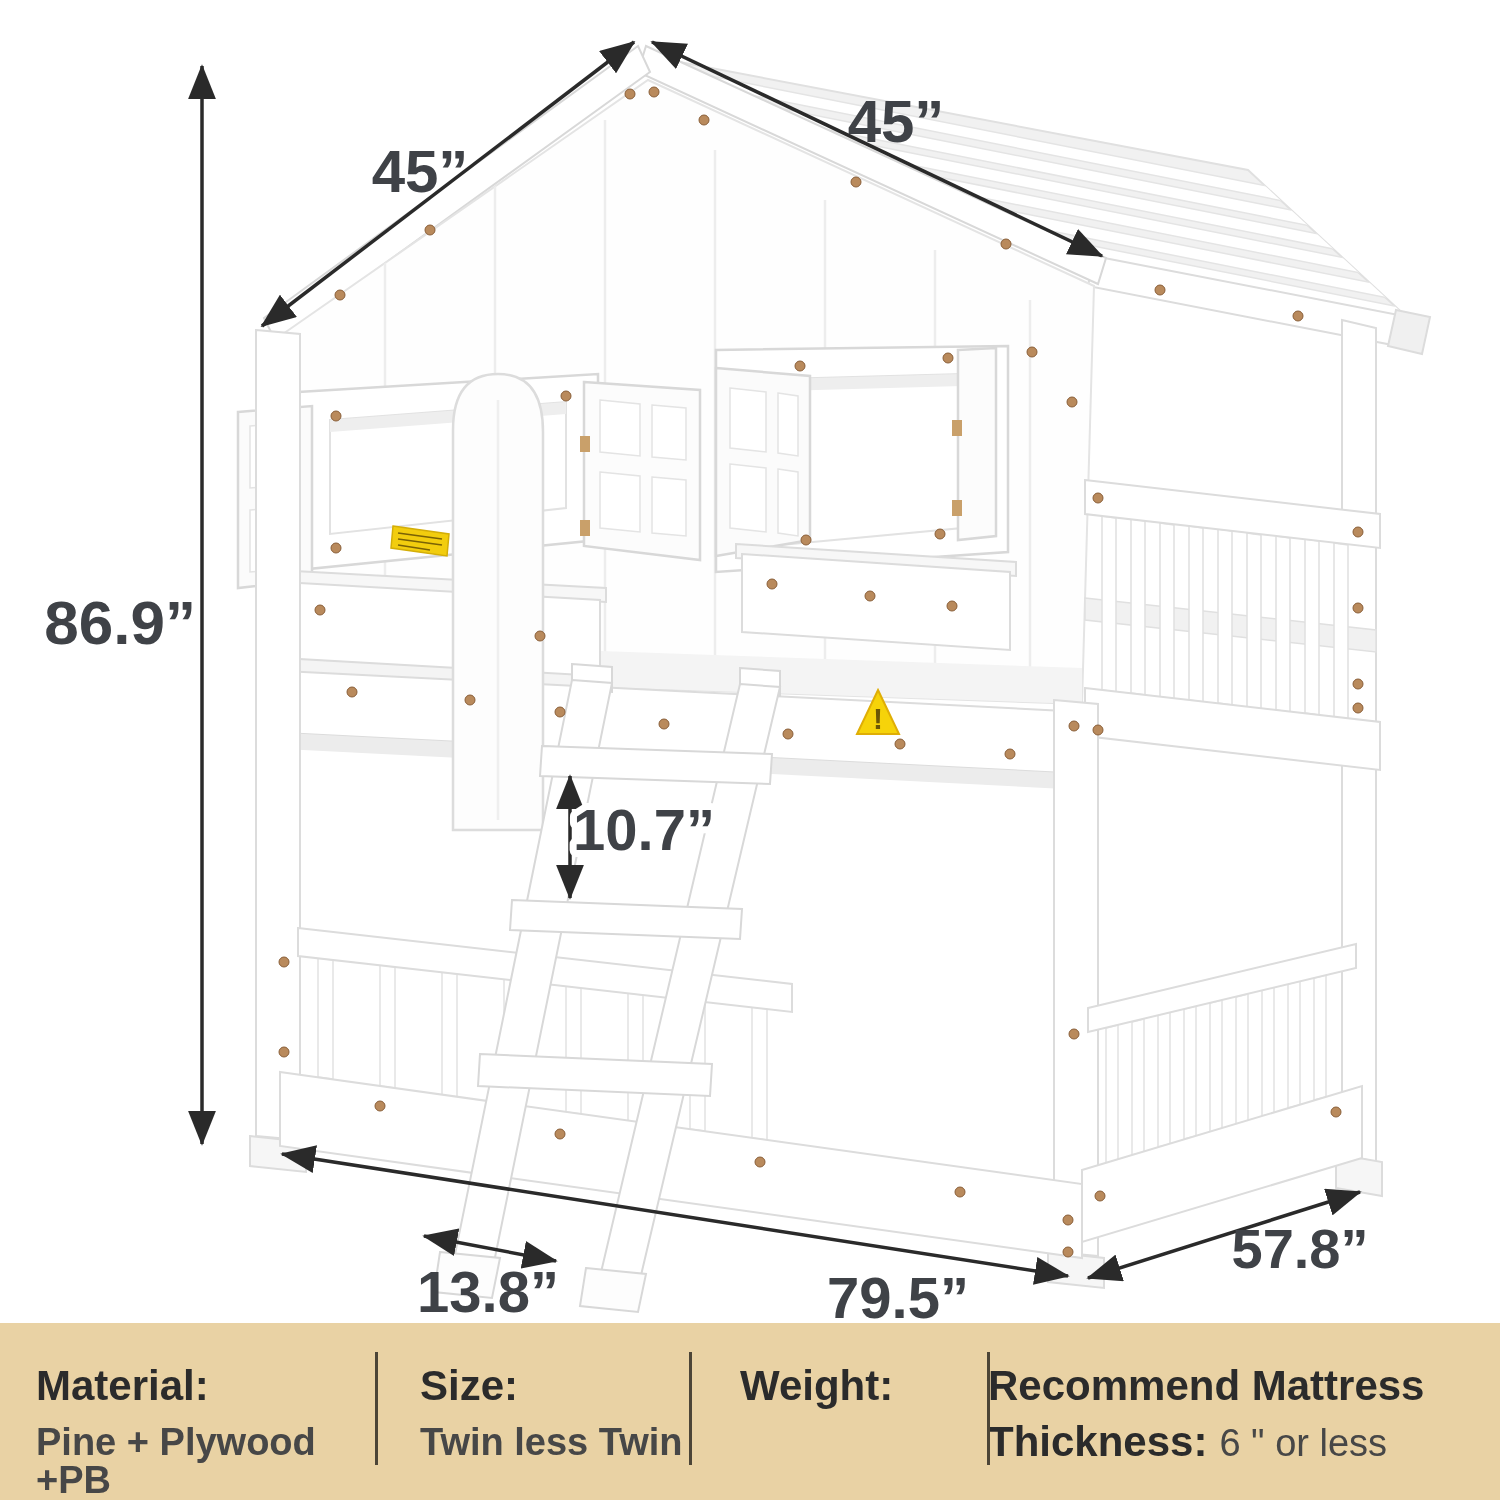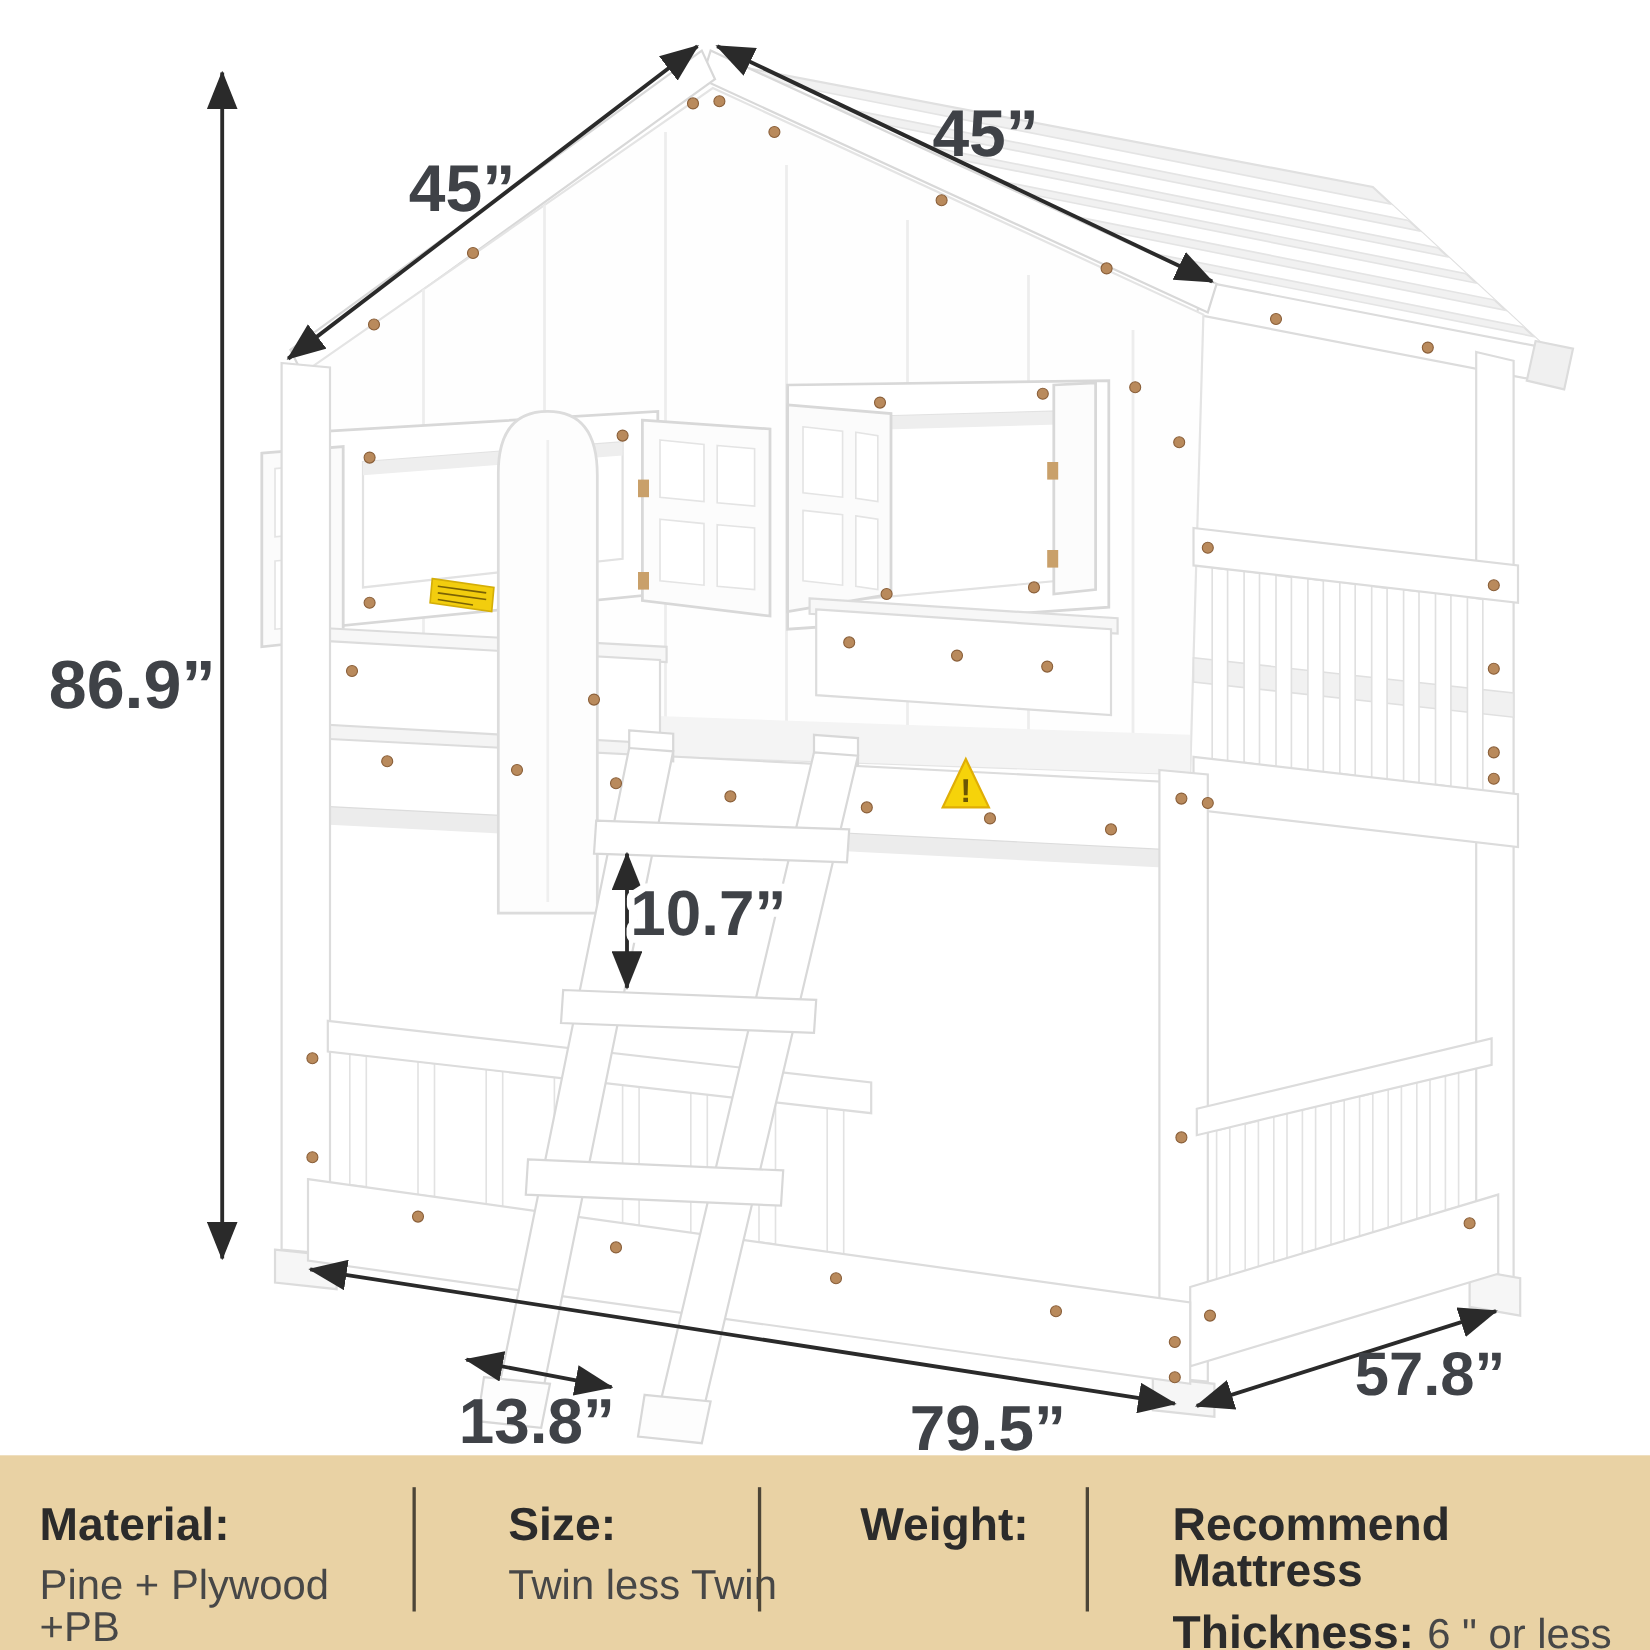--- a/index.html
+++ b/index.html
@@ -6,25 +6,25 @@
   .stage{position:relative;width:1500px;height:1500px;overflow:hidden;background:#fff;
          font-family:"Liberation Sans",sans-serif;}
   .stage svg{position:absolute;left:0;top:0;}
   .dim-label{font-family:"Liberation Sans",sans-serif;font-weight:bold;fill:#3f4247;}
   .outlined{stroke:#ffffff;stroke-width:14px;paint-order:stroke;stroke-linejoin:round;}
   
   .spec-bar{position:absolute;left:0;top:1323px;width:1500px;height:177px;background:#e9d2a4;
             display:flex;box-sizing:border-box;padding-top:42px;}
   .spec-col{box-sizing:border-box;}
   .spec-col .lbl{font-weight:bold;font-size:42px;color:#2b2b2b;line-height:1.0;}
-  .spec-col .val{font-size:38px;color:#474747;font-weight:400;margin-top:16px;line-height:1.0;}
+  .spec-col .val{font-size:38px;color:#474747;font-weight:700;margin-top:16px;line-height:1.0;}
   .c1{width:376px;padding-left:36px;}
-  .c2{width:314px;padding-left:44px;margin-left:42px;}
+  .c2{width:314px;padding-left:44px;}
   .c3{width:298px;padding-left:50px;}
-  .c4{flex:1;padding-left:36px;}
+  .c4{flex:1;}
   .c4 .lbl{line-height:1.0;}
   .c4 .line2{margin-top:14px;}
   .c4 .val-inline{font-size:38px;color:#474747;font-weight:400;margin-left:12px;}
   .divider{position:absolute;top:29px;width:3px;height:113px;background:#4c4537;}
   .d1{left:375px;} .d2{left:689px;} .d3{left:987px;}
 </style>
 </head>
 <body>
 
 <div class="stage">

